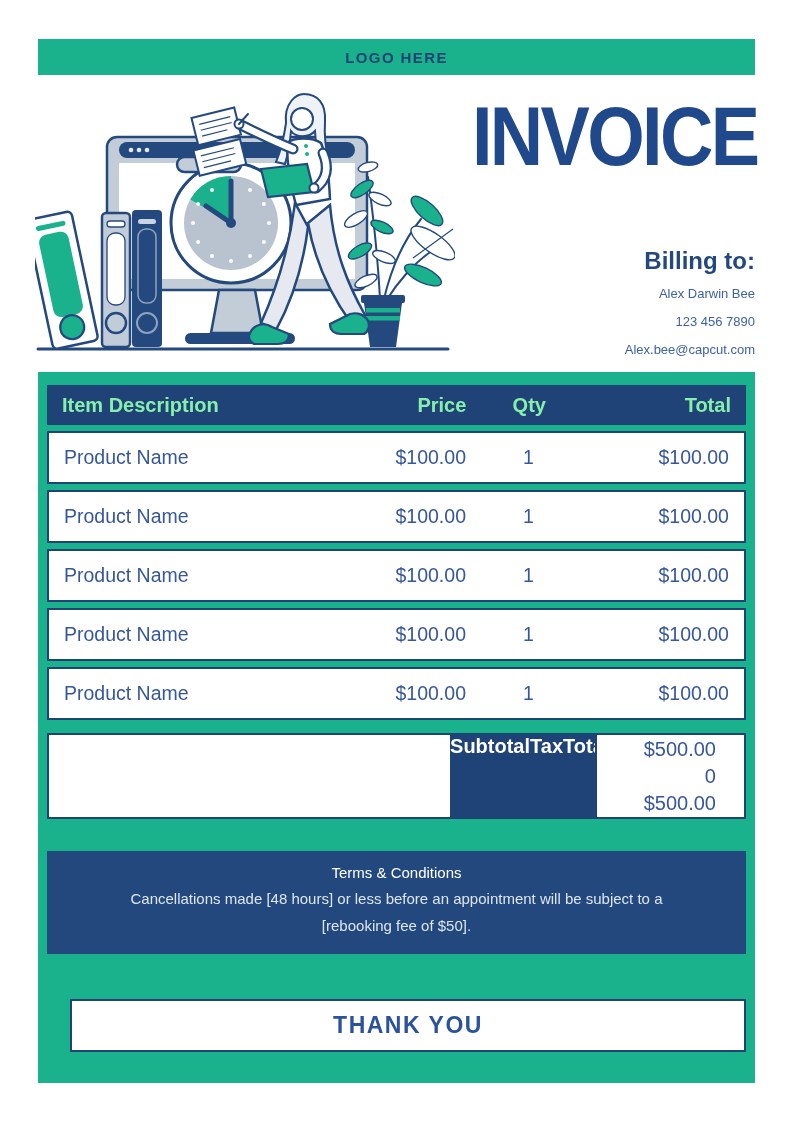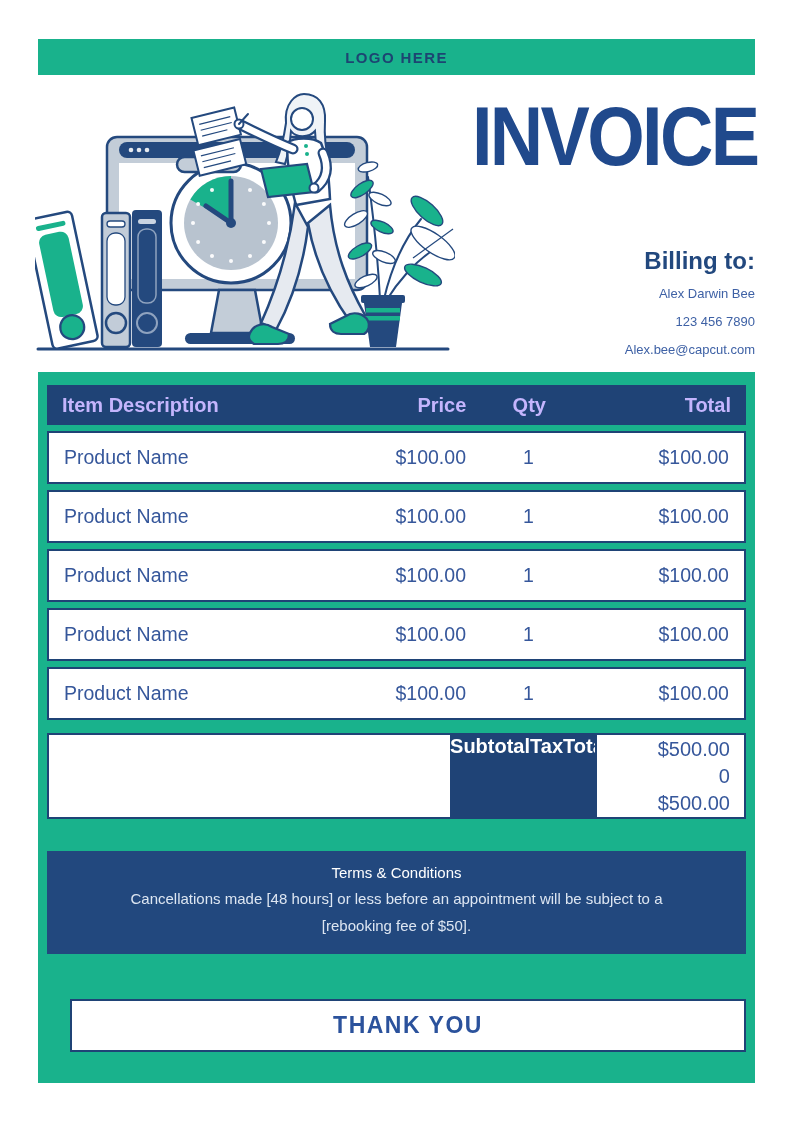--- a/index.html
+++ b/index.html
@@ -17,36 +17,36 @@
     font-weight:bold;color:var(--title_blue);letter-spacing:-3px;transform:scaleX(.88);transform-origin:right top;}
   .billing{position:absolute;right:38px;top:247px;text-align:right;}
   .billing .b-head{font-size:24px;font-weight:bold;color:var(--navy2);margin-bottom:5px;}
   .billing .b-line{font-size:13px;color:var(--billing_blue);line-height:28px;}
 
   
   .green-panel{position:absolute;left:38px;top:372px;width:717px;height:711px;background:var(--green);
     box-sizing:border-box;padding:13px 9px 0 9px;}
 
   .t-head{height:40px;background:var(--navy);display:grid;grid-template-columns:38% 22% 18% 22%;align-items:center;}
-  .t-head .th{color:#c4b5fd;font-size:20px;font-weight:bold;}
+  .t-head .th{color:#86efac;font-size:20px;font-weight:bold;}
   .t-row{height:53px;box-sizing:border-box;background:#fff;border:2px solid var(--navy);margin-top:6px;
     display:grid;grid-template-columns:38% 22% 18% 22%;align-items:center;}
   .t-row:first-of-type{margin-top:0;border-top:none;}
   .t-row .td{color:var(--cell_blue);font-size:19.5px;}
   .c-desc{padding-left:15px;text-align:left;}
   .c-price{text-align:right;}
   .c-qty{text-align:center;}
   .c-total{text-align:right;padding-right:15px;}
 
   .t-foot{margin-top:13px;height:86px;display:grid;grid-template-columns:58% 20.4% 21.6%;}
   .f-spacer{background:#fff;border:2px solid var(--navy);box-sizing:border-box;}
   .f-labels{background:var(--navy);display:flex;flex-direction:row;justify-content:center;padding-left:12px;box-sizing:border-box;}
   .f-labels div{color:#fff;font-size:20px;font-weight:bold;line-height:27px;}
   .f-values{background:#fff;border:2px solid var(--navy);box-sizing:border-box;display:flex;flex-direction:column;
-    justify-content:center;text-align:right;padding-right:14px;}
+    justify-content:center;text-align:right;padding-right:28px;}
   .f-values div{color:var(--cell_blue);font-size:20px;line-height:27px;}
 
   .terms{margin-top:32px;height:103px;background:var(--navy2);box-sizing:border-box;text-align:center;padding-top:13px;}
   .terms .t-title{color:#fff;font-size:15px;font-weight:normal;margin-bottom:4px;}
   .terms .t-body{color:#DDE6F2;font-size:15px;line-height:27px;max-width:600px;margin:0 auto;}
 
   .thankyou{margin-top:45px;height:53px;background:#fff;border:2px solid var(--navy);box-sizing:border-box;
     display:flex;align-items:center;justify-content:center;margin-left:23px;}
   .thankyou span{color:var(--thankyou_blue);font-size:23px;font-weight:bold;letter-spacing:1.5px;}
 

